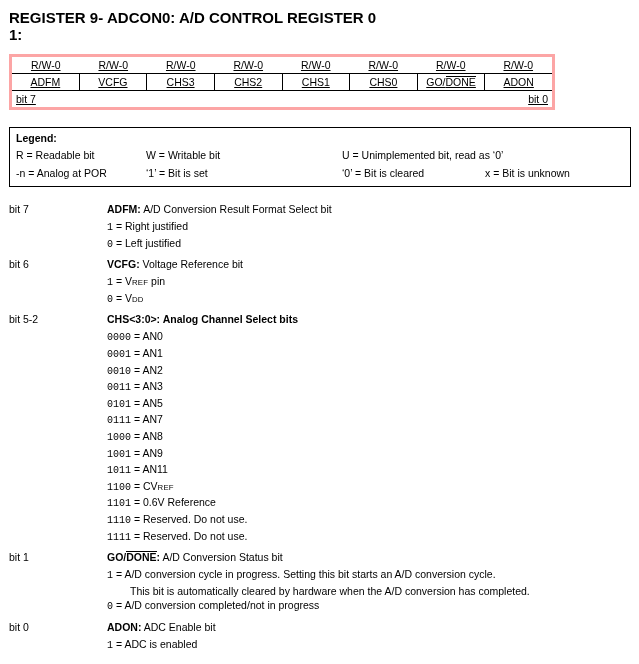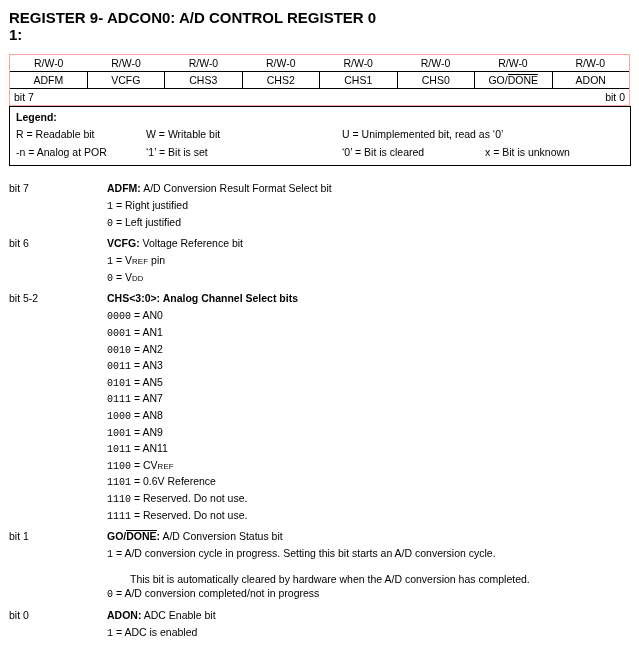--- a/index.html
+++ b/index.html
@@ -11,43 +11,43 @@
     font-size: 10.5px;
     overflow: hidden;
   }
   .page { padding: 9px 8px 0 9px; width: 639px; }
 
   
   .reg-title { display: flex; font-weight: bold; font-size: 15px; margin-bottom: 11px; }
   .reg-title .tlabel { width: 98px; flex-shrink: 0; }
 
   
-  .reg-table { width: 621px; border: 1px solid #fca5a5; }
+  .reg-table { width: 546px; border: 3px solid #fca5a5; text-decoration: underline; }
   .rt-row { display: flex; align-items: center; }
   .rt-access { height: 17px; border-bottom: 1px solid #000; }
   .rt-bits { height: 17px; border-bottom: 1px solid #000; align-items: center; }
   .rt-cell { flex: 1 1 0; text-align: center; white-space: nowrap; }
   .rt-bits .rt-cell { border-right: 1px solid #000; height: 100%; display: flex; align-items: center; justify-content: center; }
   .rt-bits .rt-cell:last-child { border-right: none; }
   .rt-range { height: 16px; justify-content: space-between; padding: 0 4px; }
 
   
-  .legend { width: 622px; border: 1px solid #000; padding: 2px 0 4px 6px; }
+  .legend { width: 622px; border: 1px solid #000; margin-top: 17px; padding: 2px 0 4px 6px; }
   .legend .lg-head { font-weight: bold; line-height: 16px; }
   .lg-row { line-height: 18px; white-space: nowrap; }
   .lg-item { display: inline-block; vertical-align: top; }
 
   
   .bits { margin-top: 15px; }
   .bit-block { display: flex; margin-bottom: 5px; }
   .bit-label { width: 98px; flex-shrink: 0; line-height: 15px; }
   .bit-content { flex: 1 1 auto; }
   .bit-heading { line-height: 15px; margin-bottom: 2px; }
   .val-line { line-height: 14.6px; }
-  .val-line.indent { padding-left: 23px; margin-top: 9px; }
+  .val-line.indent { padding-left: 23px; }
 
   
   .b { font-weight: bold; }
   .mono { font-family: "Liberation Mono", "DejaVu Sans Mono", monospace; font-size: 10px; }
   .small { font-size: 7.8px; letter-spacing: 0.2px; margin-top: 12px; }
   .ovl { display: inline-block; border-top: 1px solid #000; line-height: 1.05; }
 </style>
 </head>
 <body>
 

